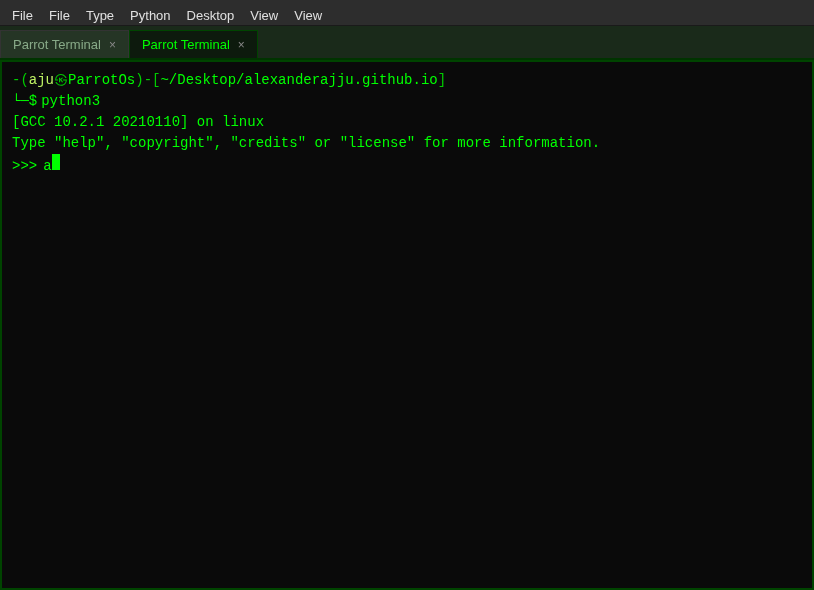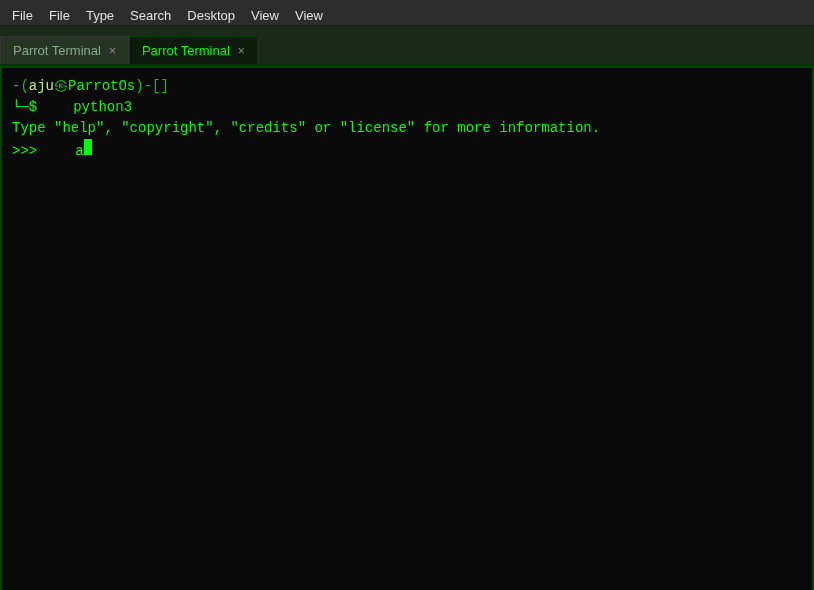--- a/index.html
+++ b/index.html
@@ -26,21 +26,21 @@
       color: #e0e0e0;
       font-size: 13px;
       padding: 2px 8px;
       cursor: pointer;
       font-family: sans-serif;
     }
 
     
     .tabbar {
       background: #1a2a1a;
-      height: 40px;
+      height: 34px;
       display: flex;
       align-items: flex-end;
       padding: 0 0;
       border-bottom: 2px solid #003300;
     }
 
     .tab {
       display: flex;
       align-items: center;
       padding: 0 12px;
@@ -115,21 +115,20 @@
       color: #00ff00;
     }
 
     .prompt-dollar {
       color: #00ff00;
       margin-right: 4px;
     }
 
     .cmd-text {
       color: #00ff00;
-      margin-left: 32px;
     }
 
     .output-line {
       color: #00ff00;
       white-space: pre;
     }
 
     .cursor {
       display: inline-block;
       width: 8px;
@@ -154,21 +153,21 @@
       align-items: baseline;
     }
   </style>
 </head>
 <body>
 
 <div class="menubar">
   <span class="menu-item">File</span>
   <span class="menu-item">File</span>
   <span class="menu-item">Type</span>
-  <span class="menu-item">Search</span>
+  <span class="menu-item">Python</span>
   <span class="menu-item">Desktop</span>
   <span class="menu-item">View</span>
   <span class="menu-item">View</span>
 </div>
 
 <div class="tabbar">
   <div class="tab inactive">
     <span>Parrot Terminal</span>
     <span class="tab-close">×</span>
   </div>
@@ -179,27 +178,29 @@
 </div>
 
 <div class="terminal">
 
   <div class="prompt-line">
     <span class="prompt-bracket">-(</span>
       <span class="prompt-user">aju</span>
       <span class="prompt-at">㉿</span>
       <span class="prompt-host">ParrotOs</span>
       <span class="prompt-bracket">)-[</span>
+      <span class="prompt-path">~/Desktop/alexanderajju.github.io</span>
       <span class="prompt-bracket">]</span>
   </div>
   <div class="input-line">
     <span class="prompt-dollar">└─$</span>
     <span class="cmd-text">python3</span>
   </div>
 
+  <div class="output-line">[GCC 10.2.1 20210110] on linux</div>
   <div class="output-line">Type "help", "copyright", "credits" or "license" for more information.</div>
 
   <div class="input-line">
     <span class="prompt-symbol">&gt;&gt;&gt; </span>
       <span class="cmd-text">a</span>
       <span class="cursor"></span>
   </div>
 
 </div>
 

